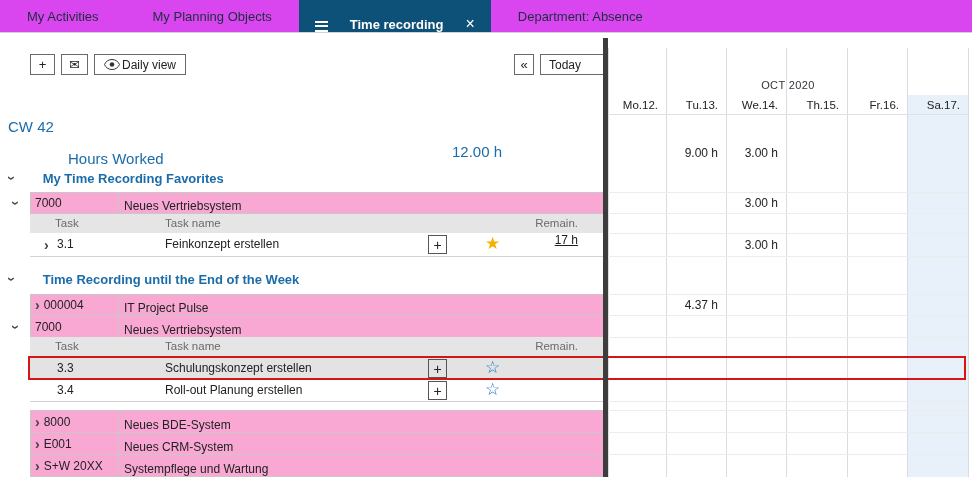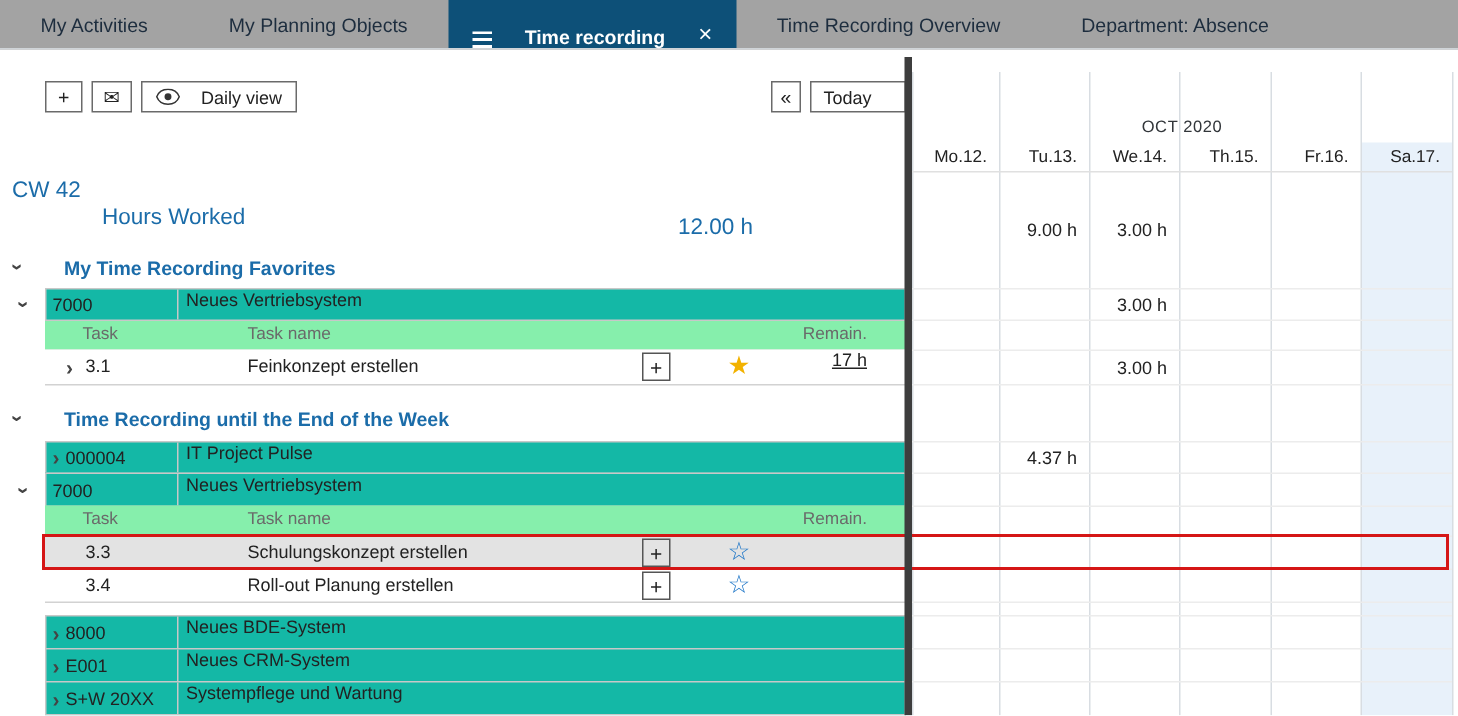--- a/index.html
+++ b/index.html
@@ -3,34 +3,34 @@
 <meta charset="utf-8">
 <style>
   * { margin:0; padding:0; box-sizing:border-box; }
   body { background:#fff; }
   .app {
     position:relative; width:972px; height:477px; overflow:hidden; background:#fff;
     font-family:"Liberation Sans","DejaVu Sans",sans-serif; font-size:12px; color:#222;
   }
 
   
-  .tabbar { position:absolute; left:0; top:0; width:972px; height:33px; background:#a3a3a3;
+  .tabbar { position:absolute; left:0; top:0; width:972px; height:33px; background:#d946ef;
             border-bottom:1px solid #cfd4d8; display:flex; align-items:stretch; }
   .tab { display:flex; align-items:center; padding:0 27px; font-size:13px; color:#1d2d3e;
          cursor:pointer; white-space:nowrap; }
   .tab.active { background:#0d5078; color:#fff; gap:22px; padding:0 16px; font-weight:bold;align-items:flex-end; }
   .burger { width:13px; height:11px;
             background:repeating-linear-gradient(to bottom,#fff 0 2px,transparent 2px 4.5px); }
   .close { font-size:16px; line-height:1; font-weight:normal; cursor:pointer; }
 
   
   .tbtn { position:absolute; top:54px; height:21px; border:1px solid #6a6a6a; background:#fff;
           display:flex; align-items:center; justify-content:center; font-family:inherit;
           font-size:13px; color:#222; cursor:pointer; }
-  .tbtn.view { padding:0 9px; gap:14px; font-size:12px;text-align:center; }
+  .tbtn.view { padding:0 9px; gap:2px; font-size:12px;text-align:center; }
   .tbtn.today { justify-content:flex-start; padding-left:8px; font-size:12px; }
   .mailglyph { font-size:13px; }
 
   
   .splitter { position:absolute; left:603px; top:38px; width:5px; height:439px;
               background:#3d3d3d; z-index:30; cursor:col-resize; }
 
   
   .month { position:absolute; left:608px; top:79px; width:360px; text-align:center;
            font-size:11px; color:#32363a; letter-spacing:.4px; }
@@ -44,38 +44,38 @@
   
   .gridheader { position:absolute; left:0; top:95px; width:604px; height:20px; background:#f2f2f2;
                 border-top:1px solid #d9d9d9; border-bottom:1px solid #cfcfcf;
                 font-size:11.5px; color:#333; z-index:2; }
   .gh-project { position:absolute; left:40px; top:3px; cursor:pointer; }
   .gh-sort { position:absolute; left:143px; top:3px; display:flex; gap:1px; cursor:pointer; }
   .sort-arrow { font-size:7px; margin-top:2px; color:#444; }
   .gh-name { position:absolute; left:166px; top:3px; cursor:pointer; }
 
   .cw { position:absolute; left:8px; top:118px; font-size:15px; color:#1b6ca9; }
-  .hw-label { position:absolute; left:68px; top:136px; font-size:15px; color:#1b6ca9; }
+  .hw-label { position:absolute; left:68px; top:150px; font-size:15px; color:#1b6ca9; }
   .hw-total { position:absolute; left:452px; top:143px; font-size:15px; color:#1b6ca9; }
 
   .section { position:absolute; left:0; height:20px; display:flex; align-items:center; cursor:pointer;gap:20px; }
   .section .chev { margin-left:10px; }
   .section-label { margin-left:8px; font-size:13px; font-weight:bold; color:#1b6ca9; }
 
   .chev { display:inline-block; font-size:14px; line-height:1; color:#444; font-weight:bold; }
   .chev.down { transform:rotate(90deg); }
   .proj-chev { position:absolute; left:14px; z-index:4; cursor:pointer; }
 
   .prow { position:absolute; left:30px; width:574px; height:22px; border:1px solid #c8c8c8;
-          background:#14b8a6; display:flex; z-index:2; cursor:pointer; }
+          background:#f9a8d4; display:flex; z-index:2; cursor:pointer; }
   .pcode { width:88px; border-right:1px solid #c8c8c8; display:flex; align-items:center;
            padding-left:4px; gap:4px; }
-  .pname { flex:1; display:flex; align-items:flex-start; padding-left:5px; }
-
-  .thead { position:absolute; left:30px; width:574px; height:20px; background:#86efac;
+  .pname { flex:1; display:flex; align-items:flex-end; padding-left:5px; }
+
+  .thead { position:absolute; left:30px; width:574px; height:20px; background:#e5e5e5;
            border-bottom:1px solid #d2d2d2; font-size:11.5px; color:#6a6a6a; z-index:2; }
   .th-task { position:absolute; left:25px; top:3px; }
   .th-name { position:absolute; left:135px; top:3px; }
   .th-remain { position:absolute; right:26px; top:3px; }
 
   .trow { position:absolute; left:30px; width:574px; background:#fff;
           border-bottom:1px solid #d2d2d2; z-index:2; cursor:pointer; }
   .trow.hl { background:#e3e3e3; }
   .t-chev { position:absolute; left:14px; top:5px; }
   .t-id { position:absolute; left:27px; top:4px; }
@@ -98,21 +98,20 @@
 <div class="app">
 
   <nav class="tabbar">
     <div class="tab">My Activities</div>
     <div class="tab">My Planning Objects</div>
     <div class="tab active">
       <span class="burger"></span>
       <span>Time recording</span>
       <span class="close">×</span>
     </div>
-    <div class="tab">Time Recording Overview</div>
     <div class="tab">Department: Absence</div>
   </nav>
 
   <button class="tbtn" style="left:30px;width:25px">
     <span>+</span>
   </button>
   <button class="tbtn" style="left:61px;width:27px">
     <span class="mailglyph">✉</span>
   </button>
   <button class="tbtn view" style="left:94px">

